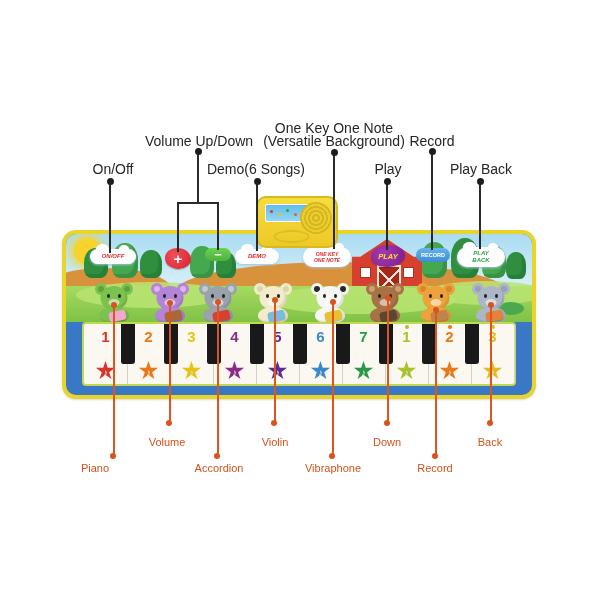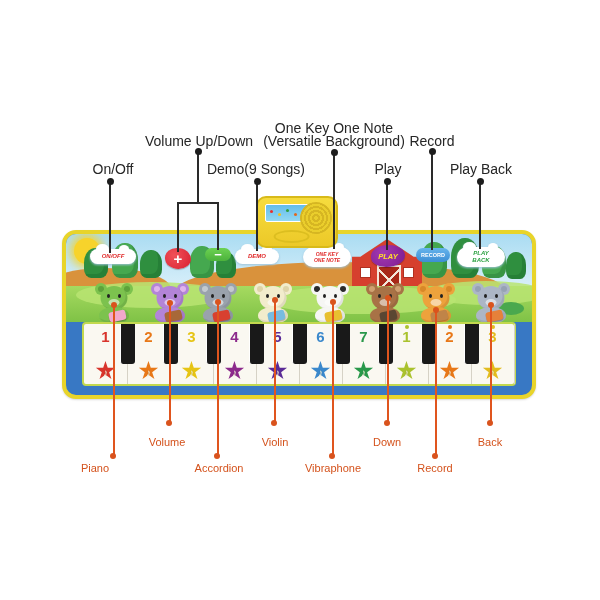--- a/index.html
+++ b/index.html
@@ -106,21 +106,21 @@
   .unit .ridge{position:absolute;left:50%;bottom:3px;transform:translateX(-65%);width:32px;height:9px;
         border:2px solid #dcbe20;border-radius:50%;}
 </style>
 </head>
 <body>
 
 <div id="canvas">
 
   <div class="toplabel" style="left:113px;top:161px">On/Off</div>
   <div class="toplabel" style="left:199px;top:133px">Volume Up/Down</div>
-  <div class="toplabel" style="left:256px;top:161px">Demo(9 Songs)</div>
+  <div class="toplabel" style="left:256px;top:161px">Demo(6 Songs)</div>
   <div class="toplabel" style="left:334px;top:120px">One Key One Note</div>
   <div class="toplabel" style="left:334px;top:133px">(Versatile Background)</div>
   <div class="toplabel" style="left:388px;top:161px">Play</div>
   <div class="toplabel" style="left:432px;top:133px">Record</div>
   <div class="toplabel" style="left:481px;top:161px">Play Back</div>
 
   <div class="bdot" style="left:107px;top:178px"></div>
   <div class="bdot" style="left:195px;top:148px"></div>
   <div class="bdot" style="left:254px;top:178px"></div>
   <div class="bdot" style="left:331px;top:149px"></div>

